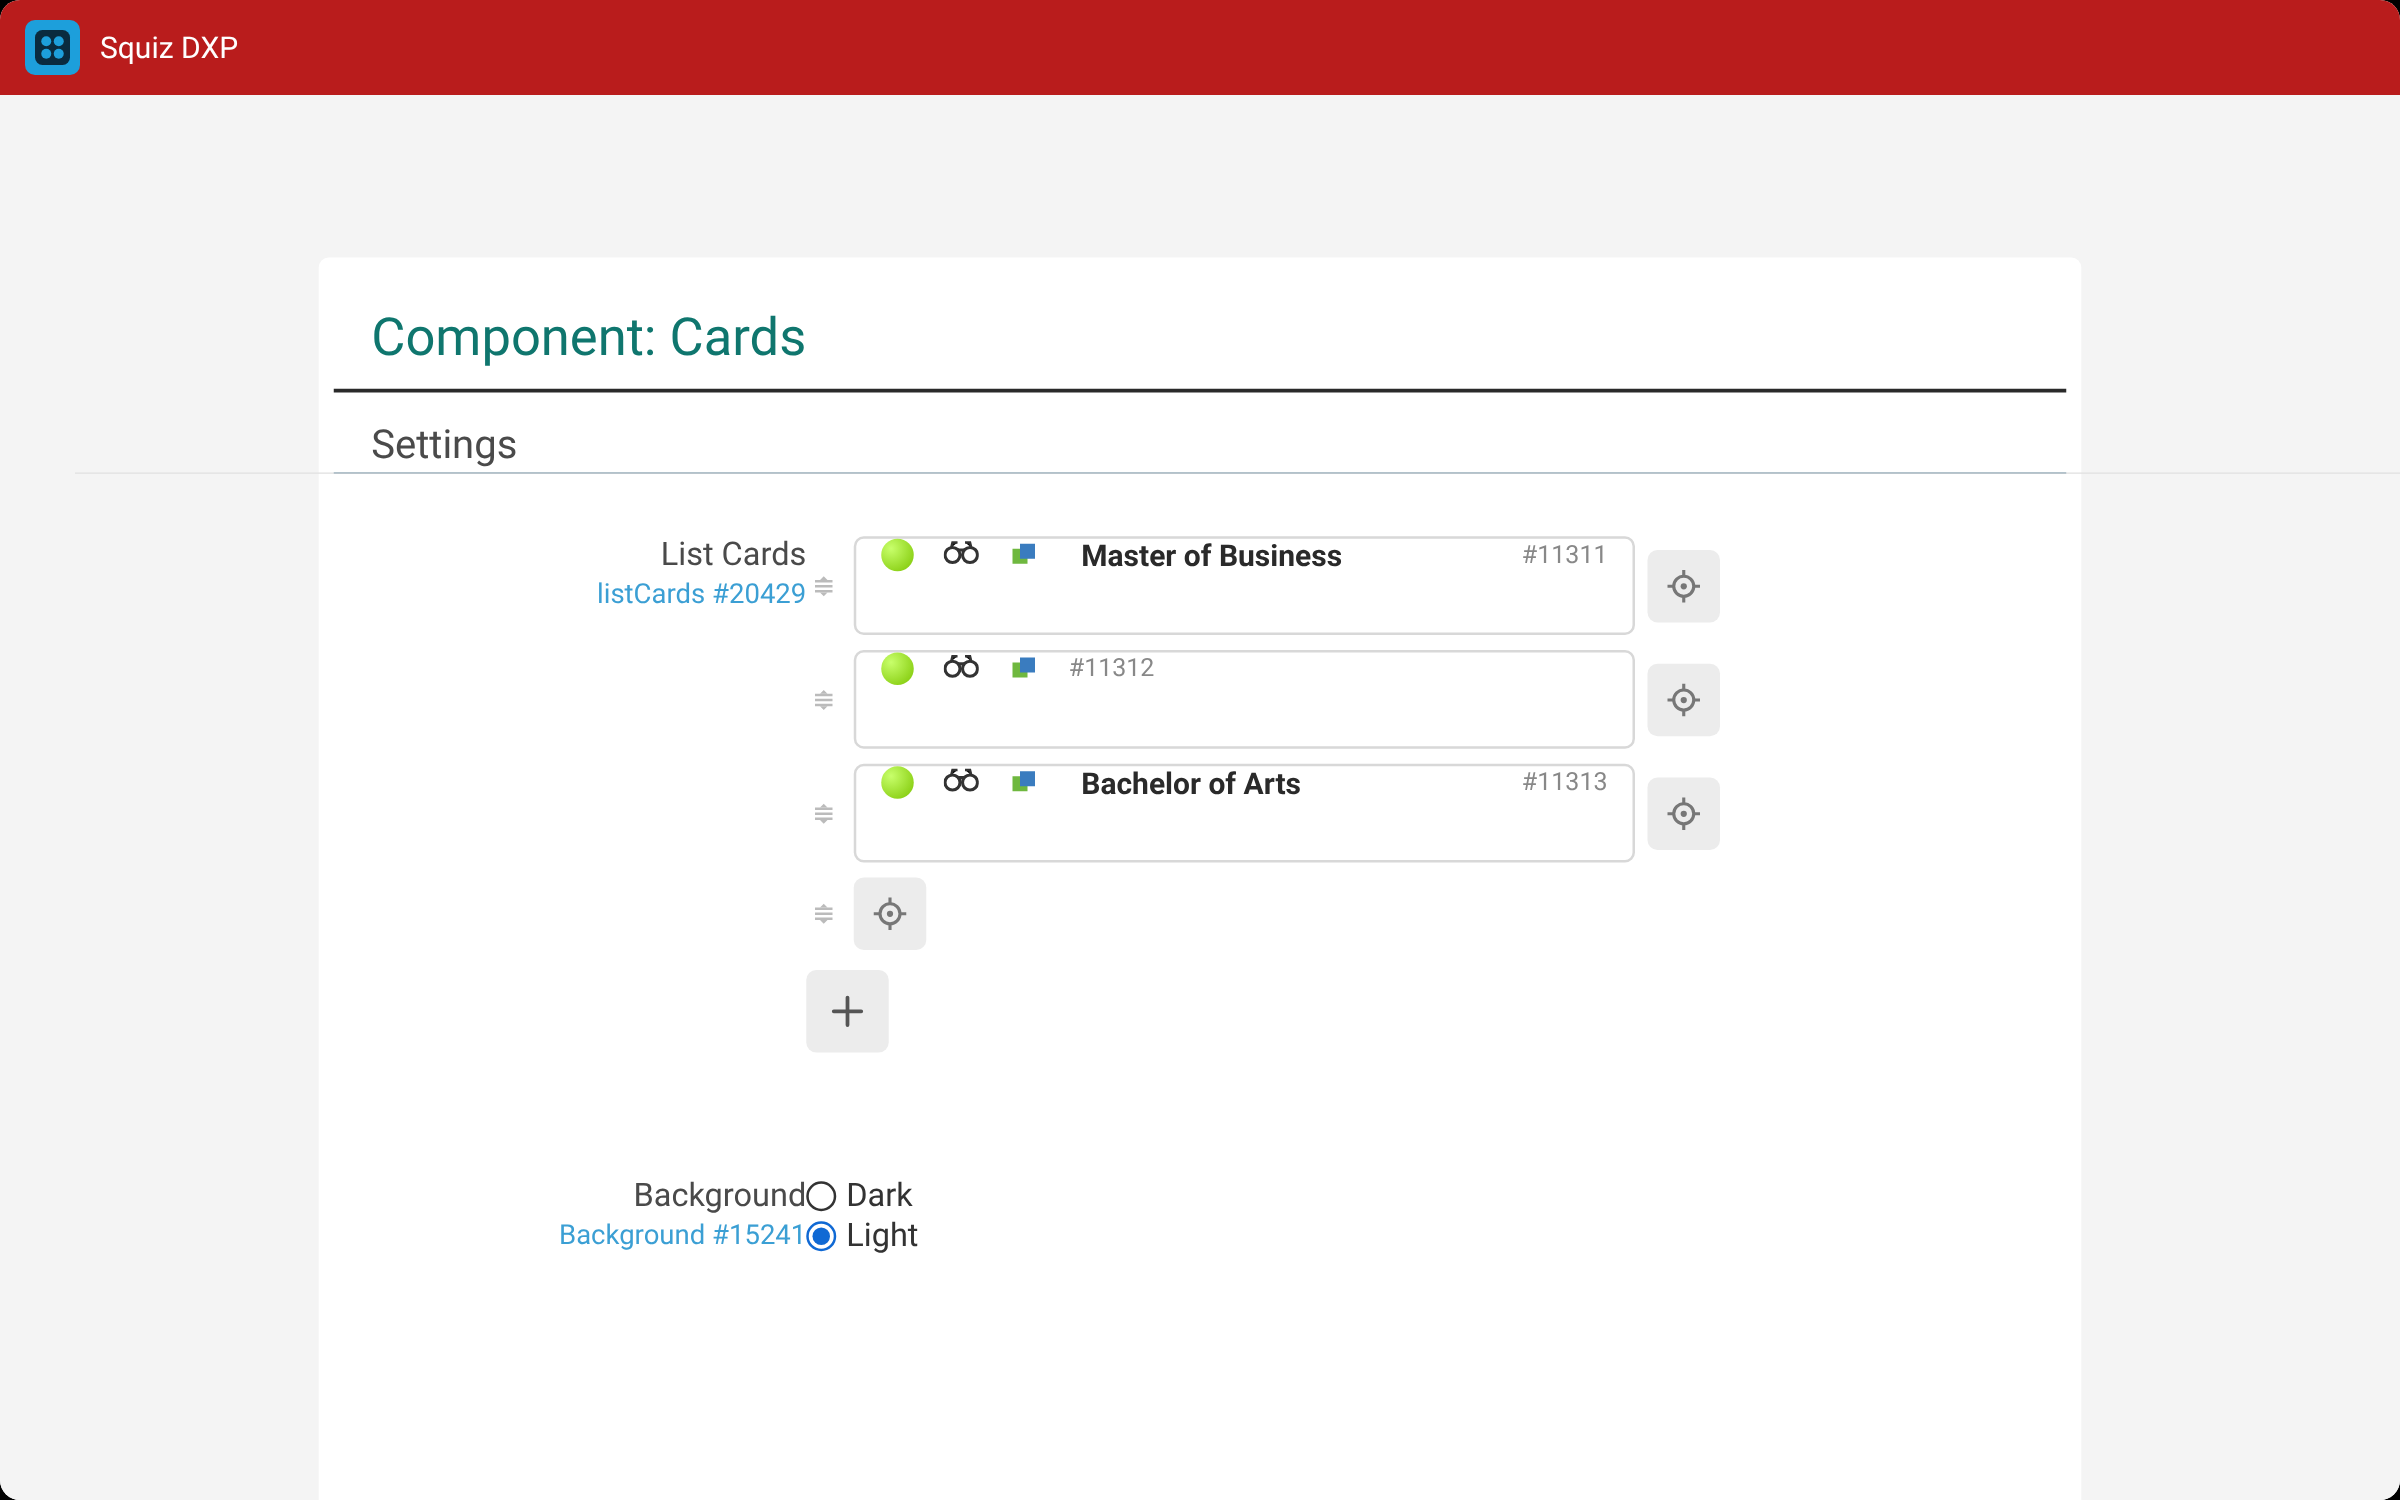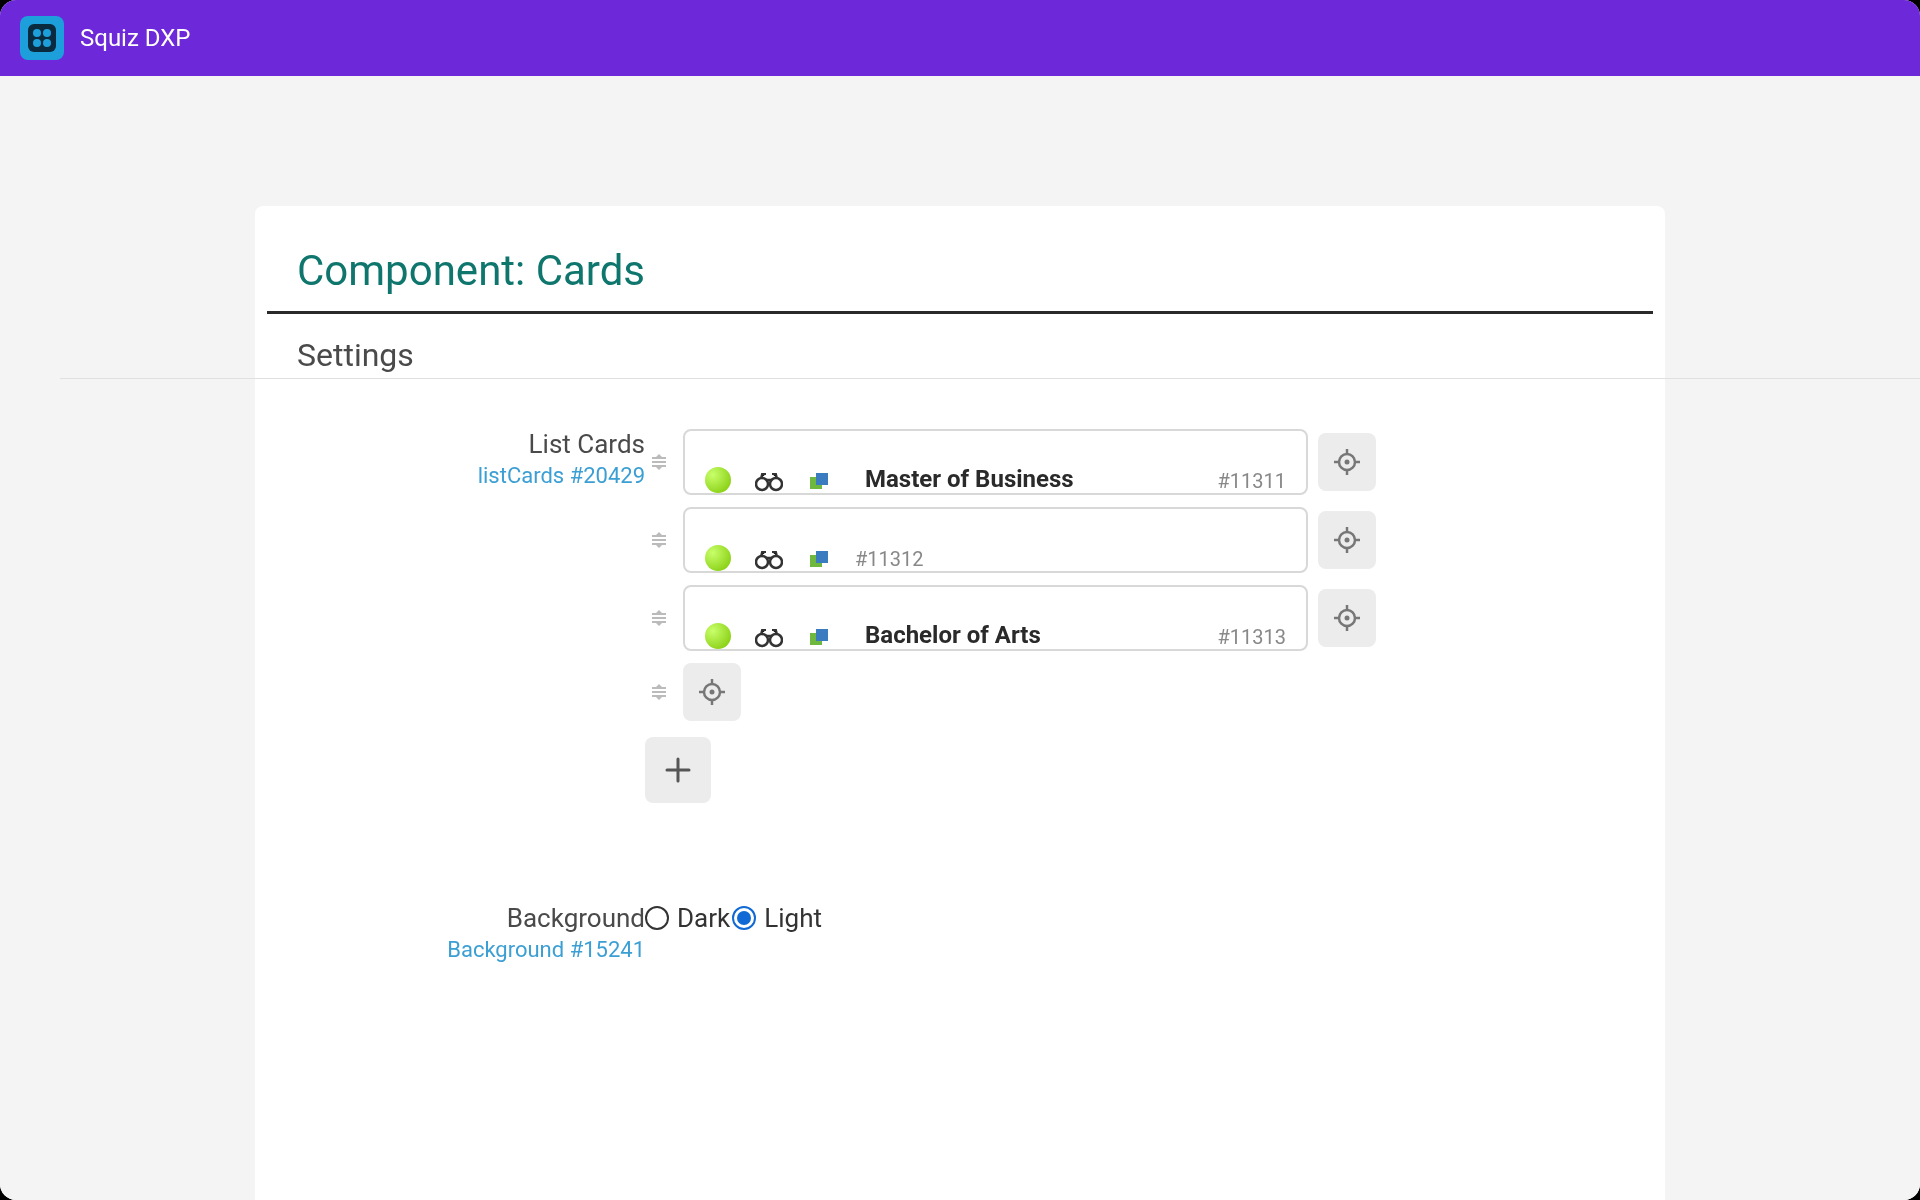--- a/index.html
+++ b/index.html
@@ -17,21 +17,21 @@
     .window {
       background: #fff;
       border-radius: 16px;
       overflow: hidden;
       width: 100%;
       height: 100%;
       display: flex;
       flex-direction: column;
     }
     .titlebar {
-      background: #6d28d9;
+      background: #b91c1c;
       height: 76px;
       display: flex;
       align-items: center;
       padding: 0 20px;
       gap: 16px;
     }
     .app-icon {
       width: 44px;
       height: 44px;
       background: #1d9fdb;
@@ -139,23 +139,23 @@
     }
     .drag-handle svg {
       width: 20px;
       height: 20px;
     }
     .card-box {
       flex: 1;
       border: 2px solid #d8d8d8;
       border-radius: 8px;
       background: #fff;
-      height: 66px;
-      display: flex;
-      align-items: flex-end;
+      height: 79px;
+      display: flex;
+      align-items: flex-start;
       padding: 0 20px;
       gap: 24px;
       max-width: 625px;
     }
     .status-dot {
       width: 26px;
       height: 26px;
       border-radius: 50%;
       background: radial-gradient(circle at 30% 30%, #c8ff6b, #7bc400);
       flex-shrink: 0;
@@ -208,21 +208,21 @@
       margin-left: 0;
       margin-top: 4px;
     }
     .add-btn svg {
       width: 34px;
       height: 34px;
       color: #555;
     }
     .radio-group {
       display: flex;
-      flex-direction: row;
+      flex-direction: column;
       gap: 2px;
     }
     .radio-opt {
       display: flex;
       align-items: center;
       gap: 8px;
       cursor: pointer;
     }
     .radio-circle {
       width: 24px;

